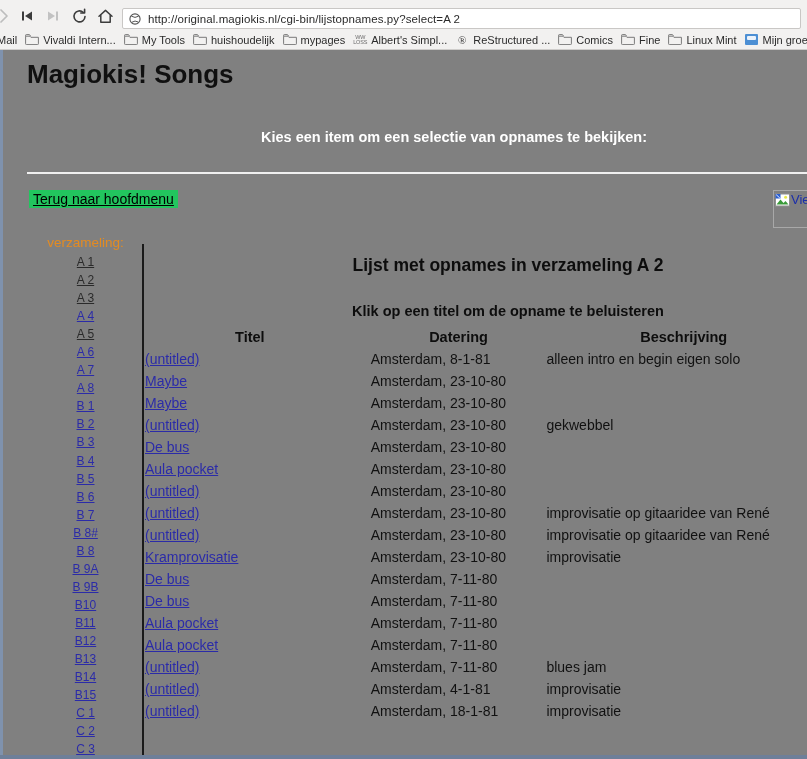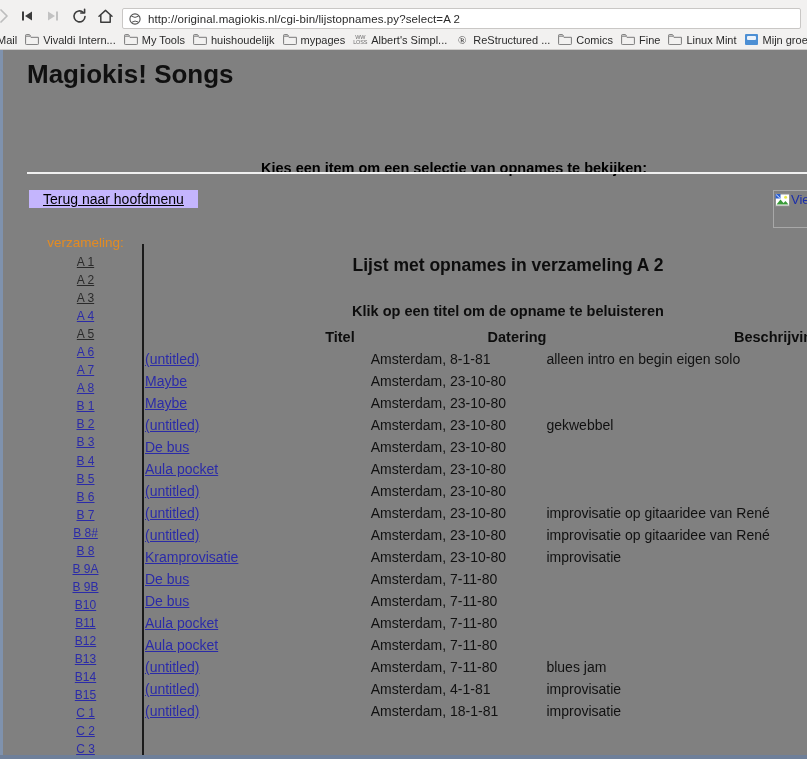--- a/index.html
+++ b/index.html
@@ -150,38 +150,37 @@
     font-size: 26px;
     font-weight: bold;
     color: #101010;
     letter-spacing: 0px;
   }
   .header-prompt {
     position: absolute;
     left: 240px; top: 79px;
     font-size: 14.5px;
     font-weight: bold;
-    color: #000000;
-    margin-top: 31px;
+    color: #ffffff;
   }
   .hr-line {
     position: absolute;
     left: 6px; top: 122px;
     width: 789px; height: 2px;
     background: #f0f0f0;
   }
   .backlink {
     position: absolute;
     left: 8px; top: 140px;
     font-size: 14px;
     color: #000000;
-    background: #c4b5fd;
+    background: #22c55e;
     text-decoration: underline;
     line-height: 18px;
-    padding: 0 14px;
+    padding: 0 4px;
   }
 
   
   .broken-img {
     position: absolute;
     left: 752px; top: 140px;
     width: 55px; height: 38px;
     border: 1px solid #a8a8a8;
     background: #808080;
     box-sizing: border-box;
@@ -258,21 +257,21 @@
     width: 730px;
     margin-left: -2px;
   }
   table.rec {
     margin-top: 10px;
     border-collapse: collapse;
     font-size: 14px;
     color: #111;
   }
   table.rec th {
-    text-align: right;
+    text-align: center;
     font-weight: bold;
     font-size: 14.5px;
     padding: 0 0 3px 0;
     color: #0d0d0d;
   }
   table.rec td {
     padding: 0;
     line-height: 22px;
     white-space: nowrap;
     vertical-align: top;

